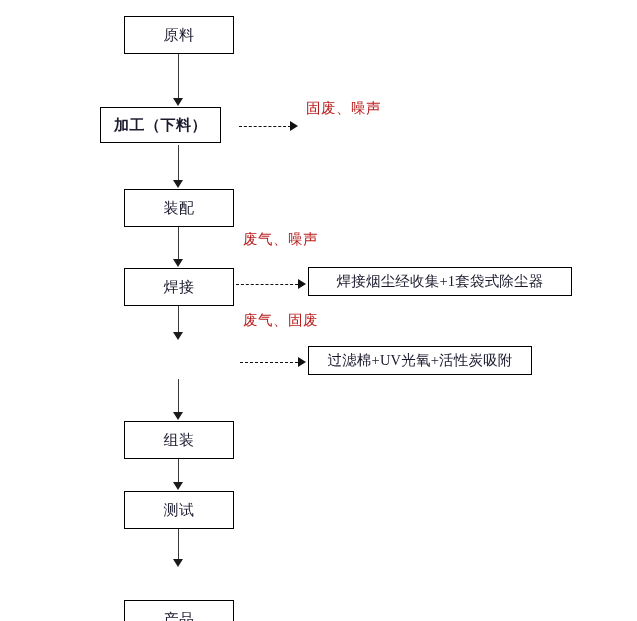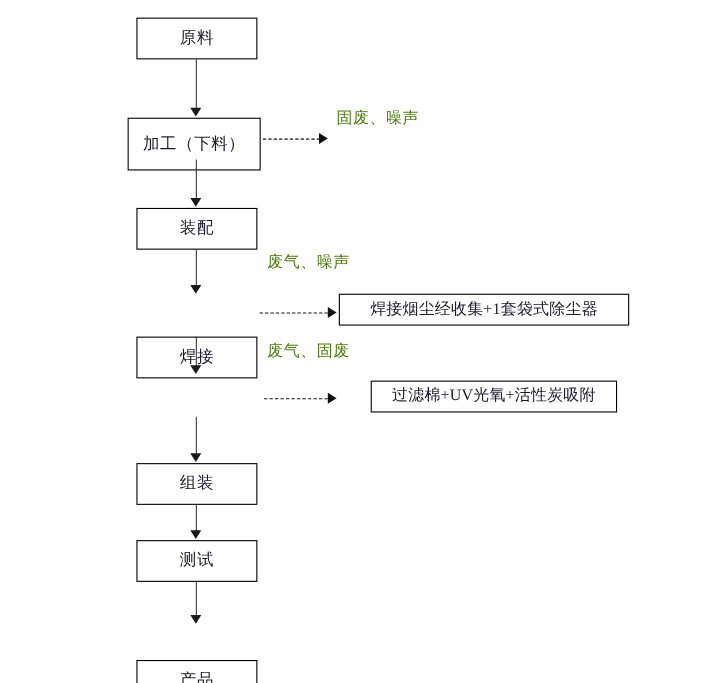--- a/index.html
+++ b/index.html
@@ -29,21 +29,21 @@
     letter-spacing: 0.5px;
     white-space: nowrap;
     text-align: center;
   }
   .node.wide {
     font-size: 14.5px;
     letter-spacing: 0.2px;
   }
   .label {
     position: absolute;
-    color: #4d7c0f;
+    color: #b91c1c;
     font-size: 14.5px;
     line-height: 1;
     white-space: nowrap;
     letter-spacing: 0.5px;
   }
   
   .vline {
     position: absolute;
     width: 0;
     border-left: 1.4px solid #3a3a3a;
@@ -71,36 +71,36 @@
     border-left: 8px solid #111111;
   }
 </style>
 </head>
 <body>
 
 <div id="canvas">
 
   <div class="node" style="left:124px; top:16px; width:110px; height:38px;">原料</div>
 
-  <div class="node" style="left:116px; top:107px; width:121px; height:48px;">加工（下料）</div>
+  <div class="node" style="left:100px; top:107px; width:121px; height:36px;font-weight:bold;">加工（下料）</div>
 
   <div class="node" style="left:124px; top:189px; width:110px; height:38px;">装配</div>
 
-  <div class="node" style="left:124px; top:268px; width:110px; height:38px;margin-top:38px;">焊接</div>
+  <div class="node" style="left:124px; top:268px; width:110px; height:38px;">焊接</div>
 
 
   <div class="node" style="left:124px; top:421px; width:110px; height:38px;">组装</div>
 
   <div class="node" style="left:124px; top:491px; width:110px; height:38px;">测试</div>
 
   <div class="node" style="left:124px; top:600px; width:110px; height:38px;">产品</div>
 
   <div class="node wide" style="left:308px; top:267px; width:264px; height:29px;">焊接烟尘经收集+1套袋式除尘器</div>
 
-  <div class="node wide" style="left:308px; top:346px; width:224px; height:29px;margin-left:29px;">过滤棉+UV光氧+活性炭吸附</div>
+  <div class="node wide" style="left:308px; top:346px; width:224px; height:29px;">过滤棉+UV光氧+活性炭吸附</div>
 
   <div class="label" style="left:306px; top:101px;">固废、噪声</div>
 
   <div class="label" style="left:243px; top:232px;">废气、噪声</div>
 
   <div class="label" style="left:243px; top:313px;">废气、固废</div>
 
   <div class="vline" style="left:178px; top:54px; height:45px;"></div>
   <div class="varrow" style="left:173px; top:98px;"></div>
 

